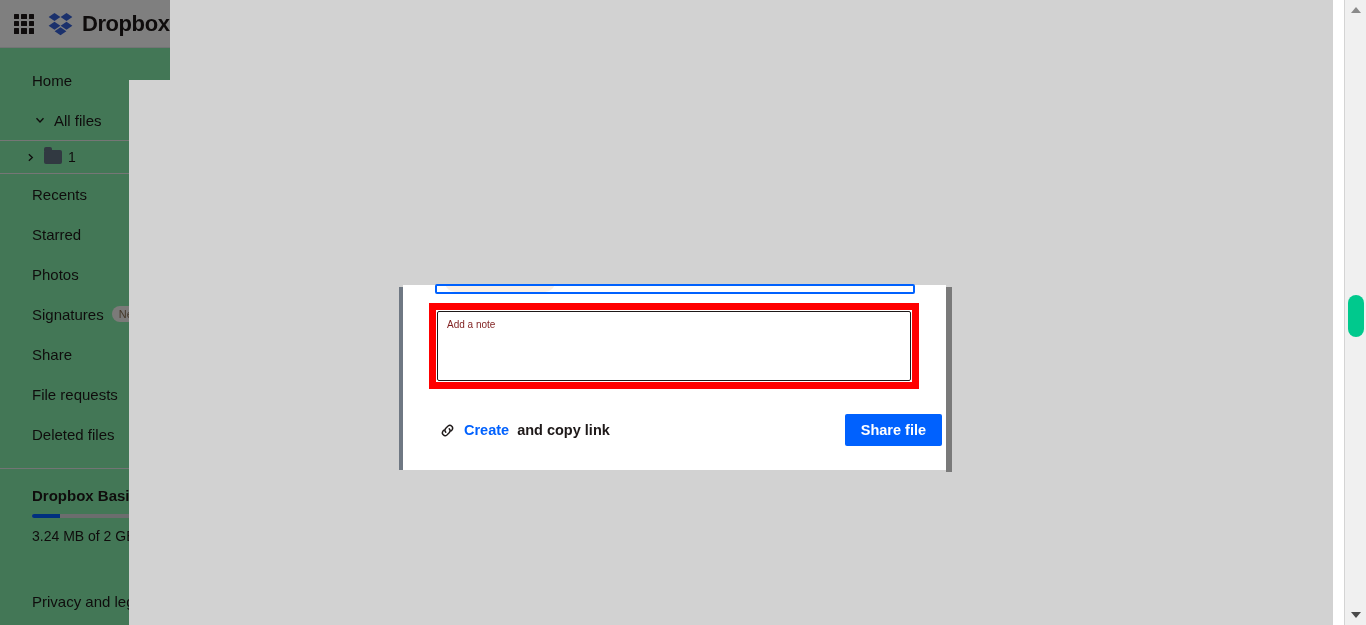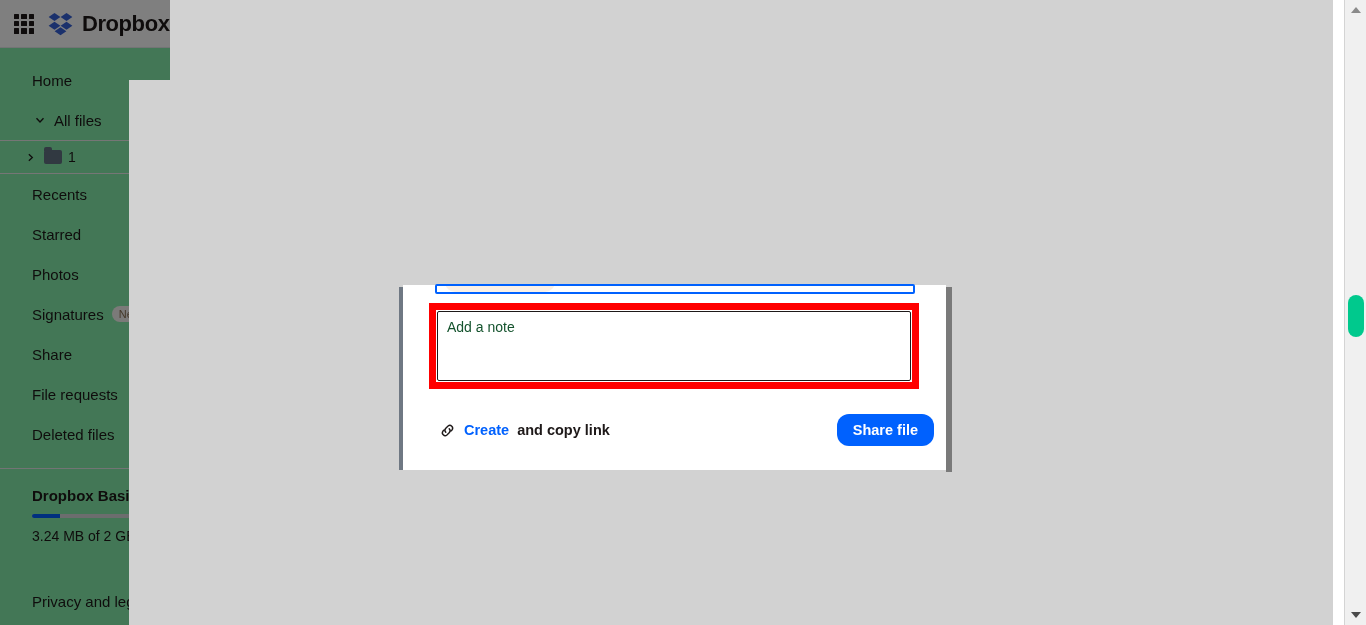--- a/index.html
+++ b/index.html
@@ -291,32 +291,32 @@
     width: 474px;
     height: 70px;
     border: 1px solid #1e1919;
     border-radius: 2px;
     background: #ffffff;
     z-index: 35;
   }
   .note-area .note-ph {
     position: absolute;
     left: 9px; top: 7px;
-    font-size: 14px;
-    color: #14532d;
+    font-size: 10px;
+    color: #7f1d1d;
   }
 
   .modal-footer {
     position: absolute;
     left: 0; top: 122px;
     width: 543px;
     height: 46px;
     display: flex;
     align-items: center;
-    padding: 0 12px 0 36px;
+    padding: 0 4px 0 36px;
   }
   .create-link-row {
     display: flex;
     align-items: center;
     gap: 8px;
     font-size: 14.5px;
     font-weight: bold;
     color: #1e1919;
     cursor: pointer;
     white-space: nowrap;
@@ -327,21 +327,21 @@
   .share-btn {
     margin-left: auto;
     background: #0061fe;
     color: #ffffff;
     border: none;
     font-family: inherit;
     font-size: 14.5px;
     font-weight: bold;
     padding: 0 16px;
     height: 32px;
-    border-radius: 12px;
+    border-radius: 2px;
     cursor: pointer;
     white-space: nowrap;
   }
 
   
   .browser-scrollbar {
     position: absolute;
     right: 0; top: 0;
     width: 22px; height: 625px;
     background: #f0f0f0;

